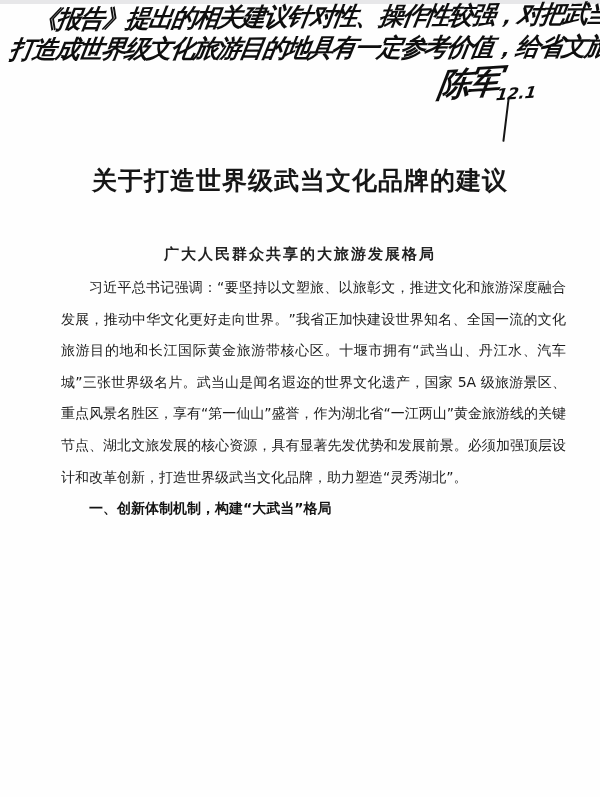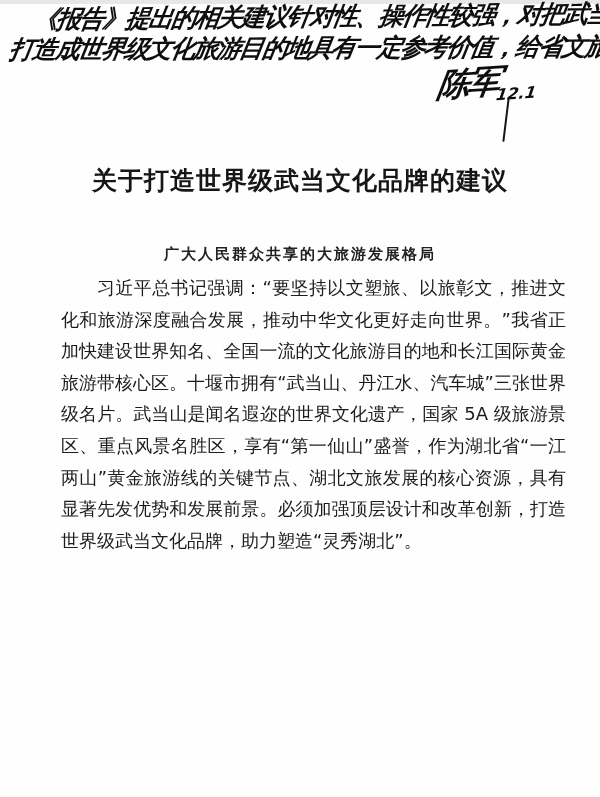--- a/index.html
+++ b/index.html
@@ -36,21 +36,21 @@
   .author-line{
     position:absolute;left:0;width:600px;margin:0;text-align:center;
     font-size:15px;font-weight:700;letter-spacing:2px;color:#222;
     font-family:"DejaVu Serif",serif;
   }
   .author-1{top:213px;}
   .author-2{top:245px;}
 
   .body-text{
     position:absolute;top:272px;left:61px;width:505px;
-    font-size:18px;line-height:31.6px;text-align:justify;color:#1c1c1c;
+    font-size:14px;line-height:31.6px;text-align:justify;color:#1c1c1c;
   }
   .body-text p{margin:0;text-indent:2em;}
   .section-heading{font-weight:700;color:#141414;}
   .item-lead{font-weight:700;color:#141414;}
 </style>
 </head>
 <body>
 
 <div class="page">
 
@@ -64,15 +64,16 @@
     </div>
     <div class="sign-stroke"></div>
   </div>
 
   <h1 class="doc-title">关于打造世界级武当文化品牌的建议</h1>
 
   <p class="author-line author-2">广大人民群众共享的大旅游发展格局</p>
 
   <div class="body-text">
     <p>习近平总书记强调：“要坚持以文塑旅、以旅彰文，推进文化和旅游深度融合发展，推动中华文化更好走向世界。”我省正加快建设世界知名、全国一流的文化旅游目的地和长江国际黄金旅游带核心区。十堰市拥有“武当山、丹江水、汽车城”三张世界级名片。武当山是闻名遐迩的世界文化遗产，国家 5A 级旅游景区、重点风景名胜区，享有“第一仙山”盛誉，作为湖北省“一江两山”黄金旅游线的关键节点、湖北文旅发展的核心资源，具有显著先发优势和发展前景。必须加强顶层设计和改革创新，打造世界级武当文化品牌，助力塑造“灵秀湖北”。</p>
+    <p class="section-heading">一、创新体制机制，构建“大武当”格局</p>
   </div>
 
 </div>
 
 </body></html>

